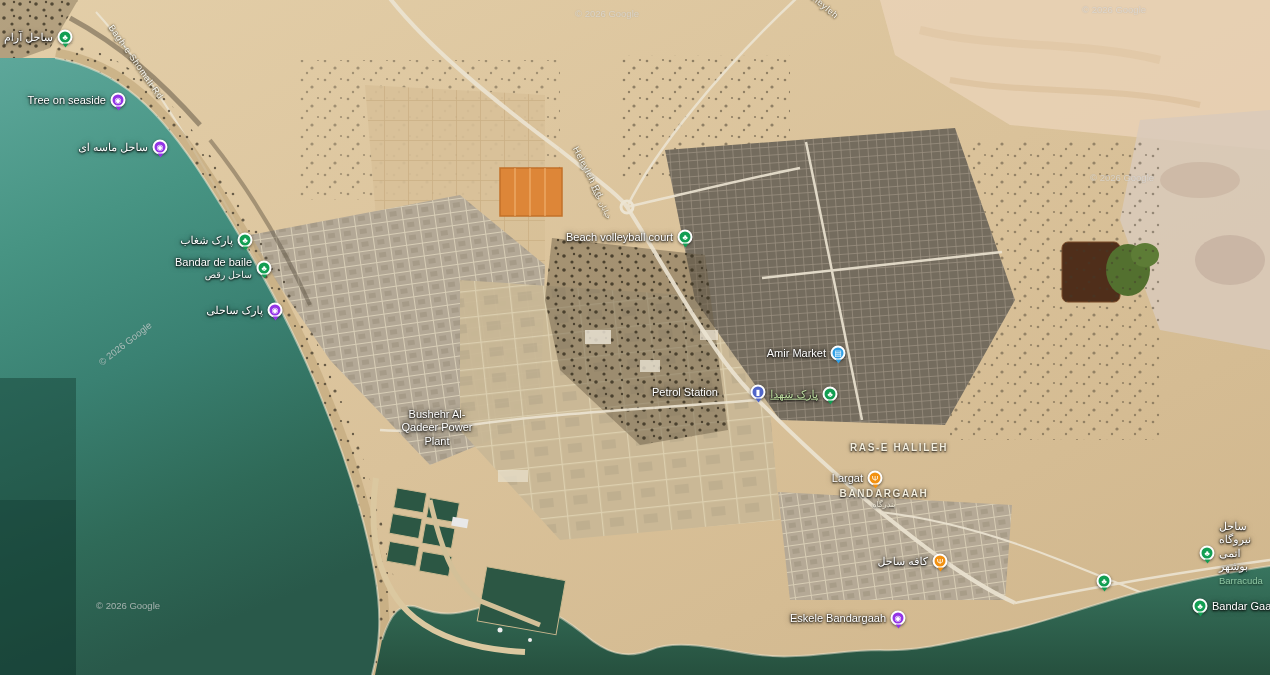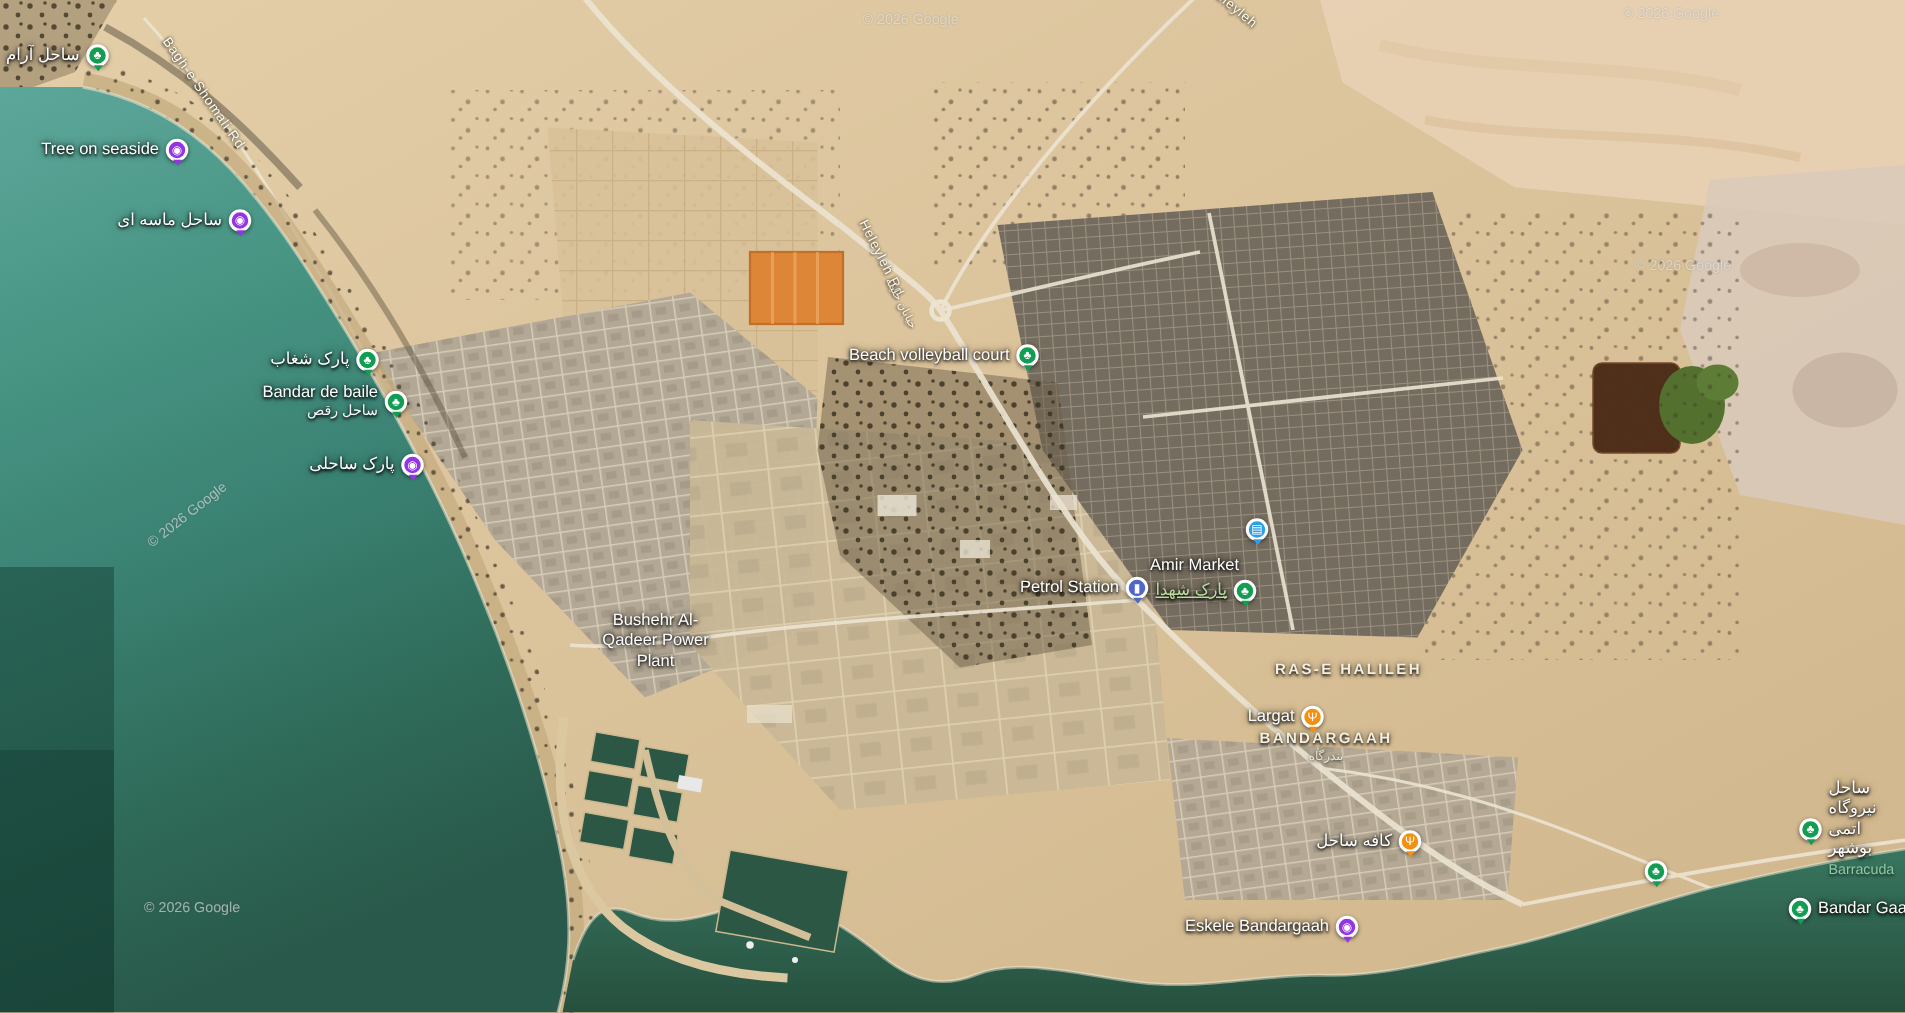--- a/index.html
+++ b/index.html
@@ -246,28 +246,28 @@
       <span class="glyph">♣</span>
       <i style="border-top-color: rgb(18, 158, 82);"></i>
     </div>
     <div class="plabel left" style="top: 237px; right: 597px;">
       <div>Beach volleyball court</div>
     </div>
     <div class="pin" style="left: 838px; top: 353px; background: rgb(46, 159, 230);">
       <span class="glyph">▤</span>
       <i style="border-top-color: rgb(46, 159, 230);"></i>
     </div>
-    <div class="plabel left" style="top: 353px; right: 444px; margin-top: 24px;">
+    <div class="plabel left" style="top: 353px; right: 444px;">
       <div>Amir Market</div>
     </div>
     <div class="pin" style="left: 758px; top: 392px; background: rgb(80, 102, 201);">
       <span class="glyph">▮</span>
       <i style="border-top-color: rgb(80, 102, 201);"></i>
     </div>
-    <div class="plabel left" style="top: 392px; right: 524px; padding-left: 36px;">
+    <div class="plabel left" style="top: 392px; right: 552px; padding-left: 36px;">
       <div>Petrol Station</div>
     </div>
     <div class="pin" style="left: 830px; top: 394px; background: rgb(18, 158, 82);">
       <span class="glyph">♣</span>
       <i style="border-top-color: rgb(18, 158, 82);"></i>
     </div>
     <div class="plabel left park-text" style="top: 394px; right: 452px;">
       <div>پارک شهدا</div>
     </div>
     <div class="plabel center wrap" style="width: 80px; top: 428px; left: 437px;">

